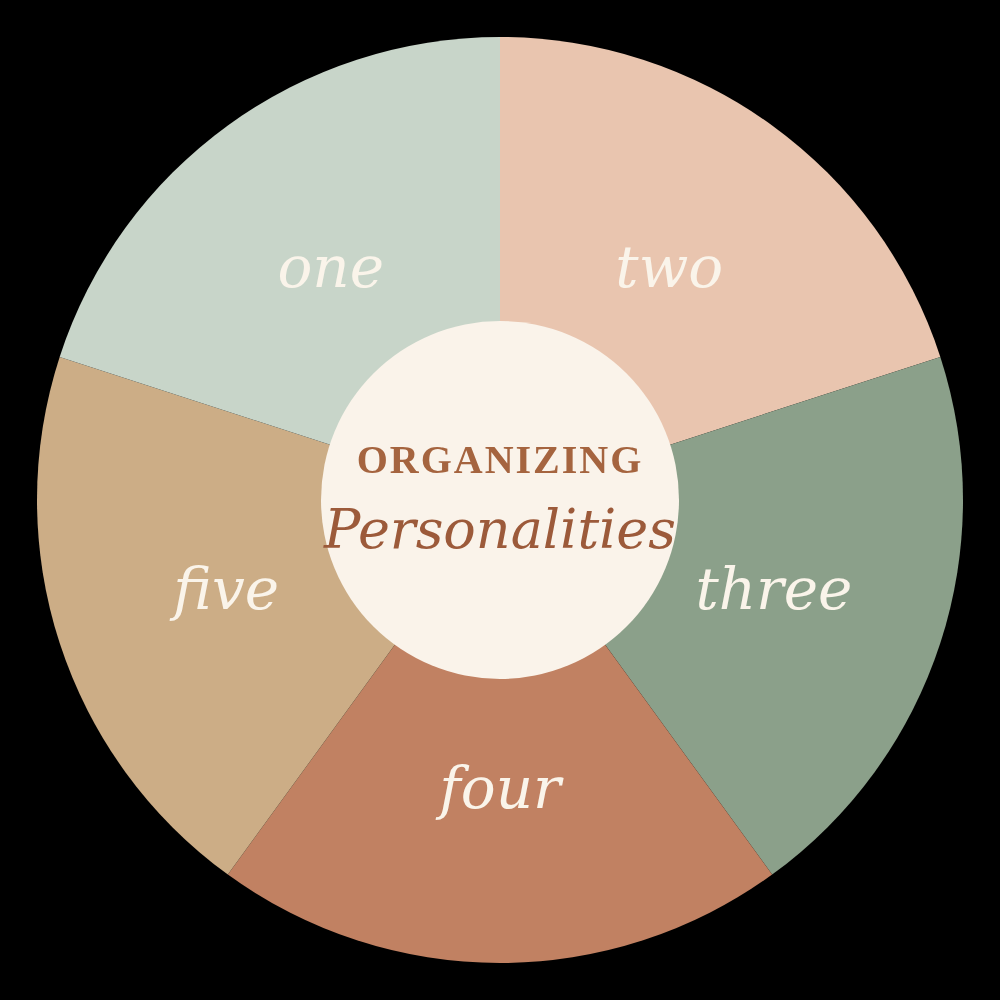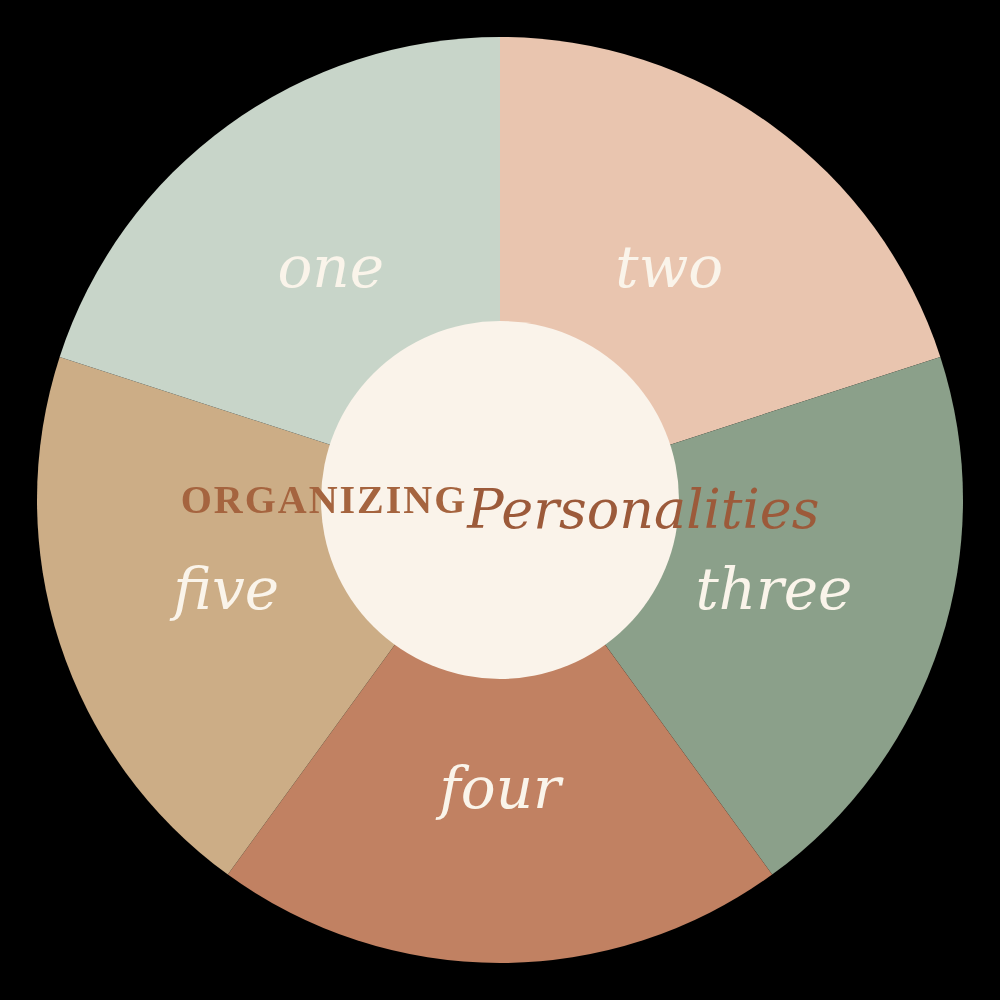--- a/index.html
+++ b/index.html
@@ -32,21 +32,21 @@
   }
   .center-circle {
     position: absolute;
     left: 321px;
     top: 321px;
     width: 358px;
     height: 358px;
     border-radius: 50%;
     background: #faf3ea;
     display: flex;
-    flex-direction: row;
+    flex-direction: column;
     align-items: center;
     justify-content: center;
     text-align: center;
   }
   .center-title-caps {
     font-family: "Liberation Serif", serif;
     font-weight: bold;
     font-size: 40px;
     letter-spacing: 2px;
     color: #a5643f;

